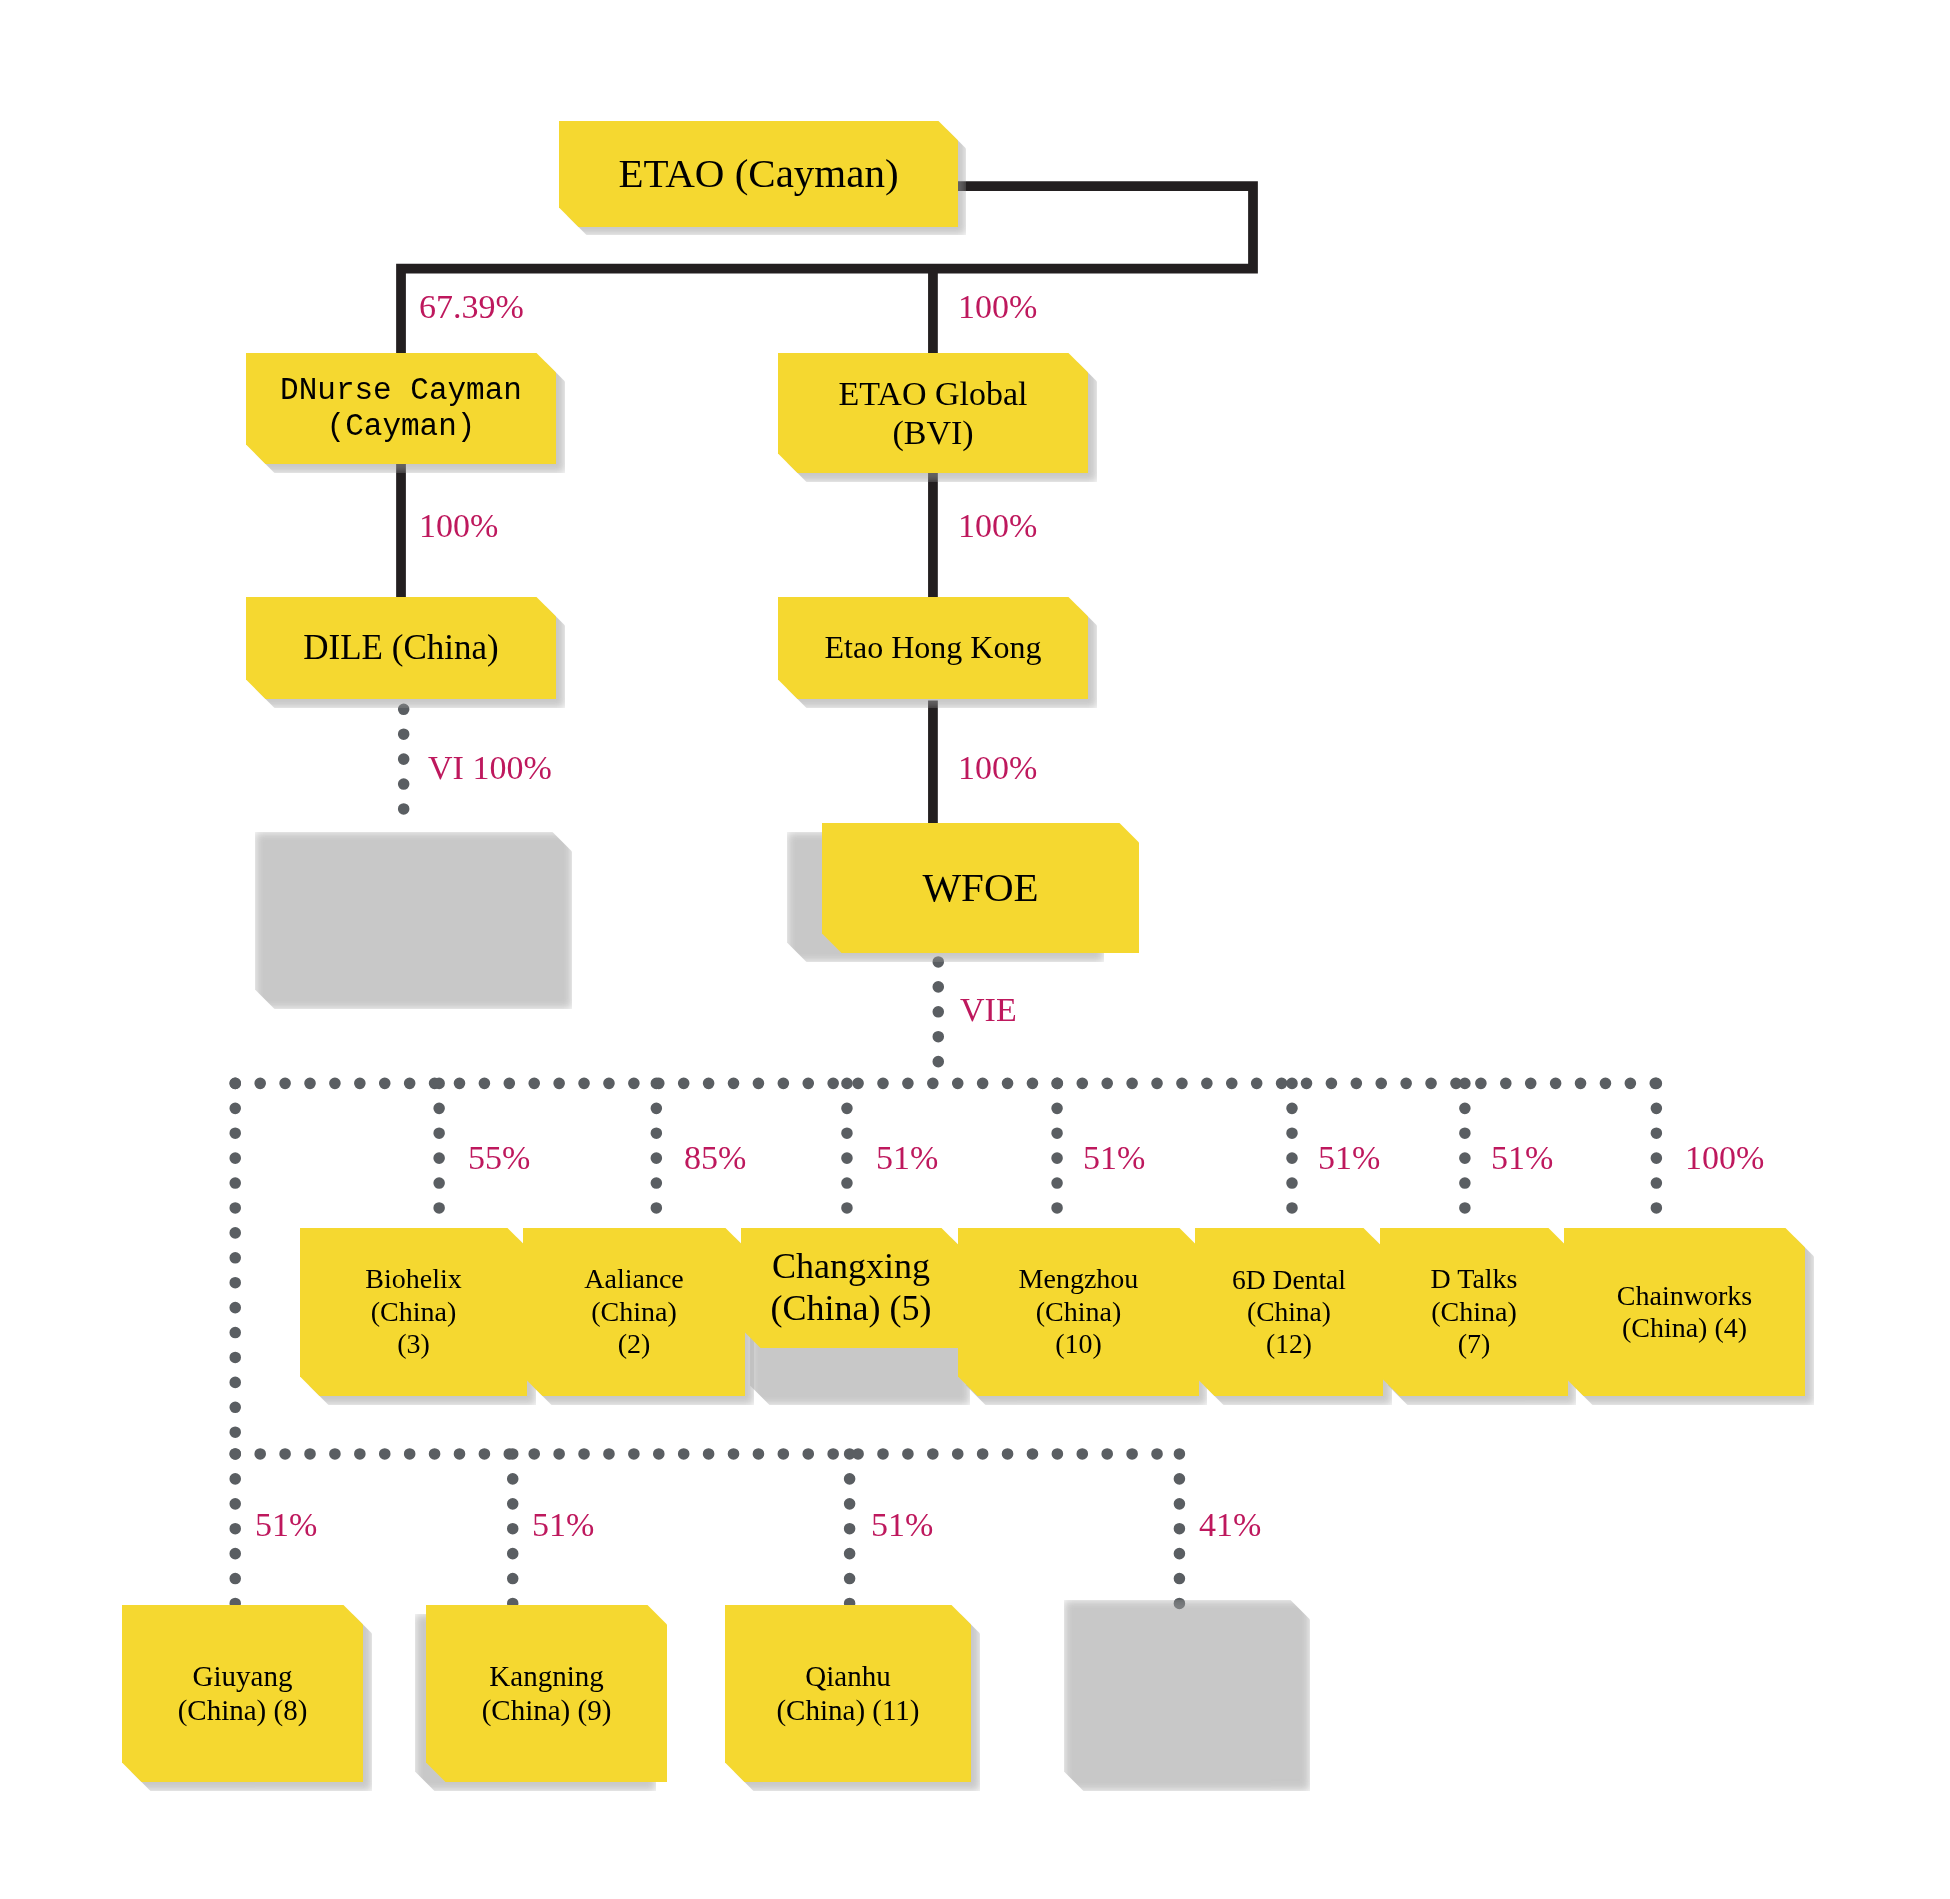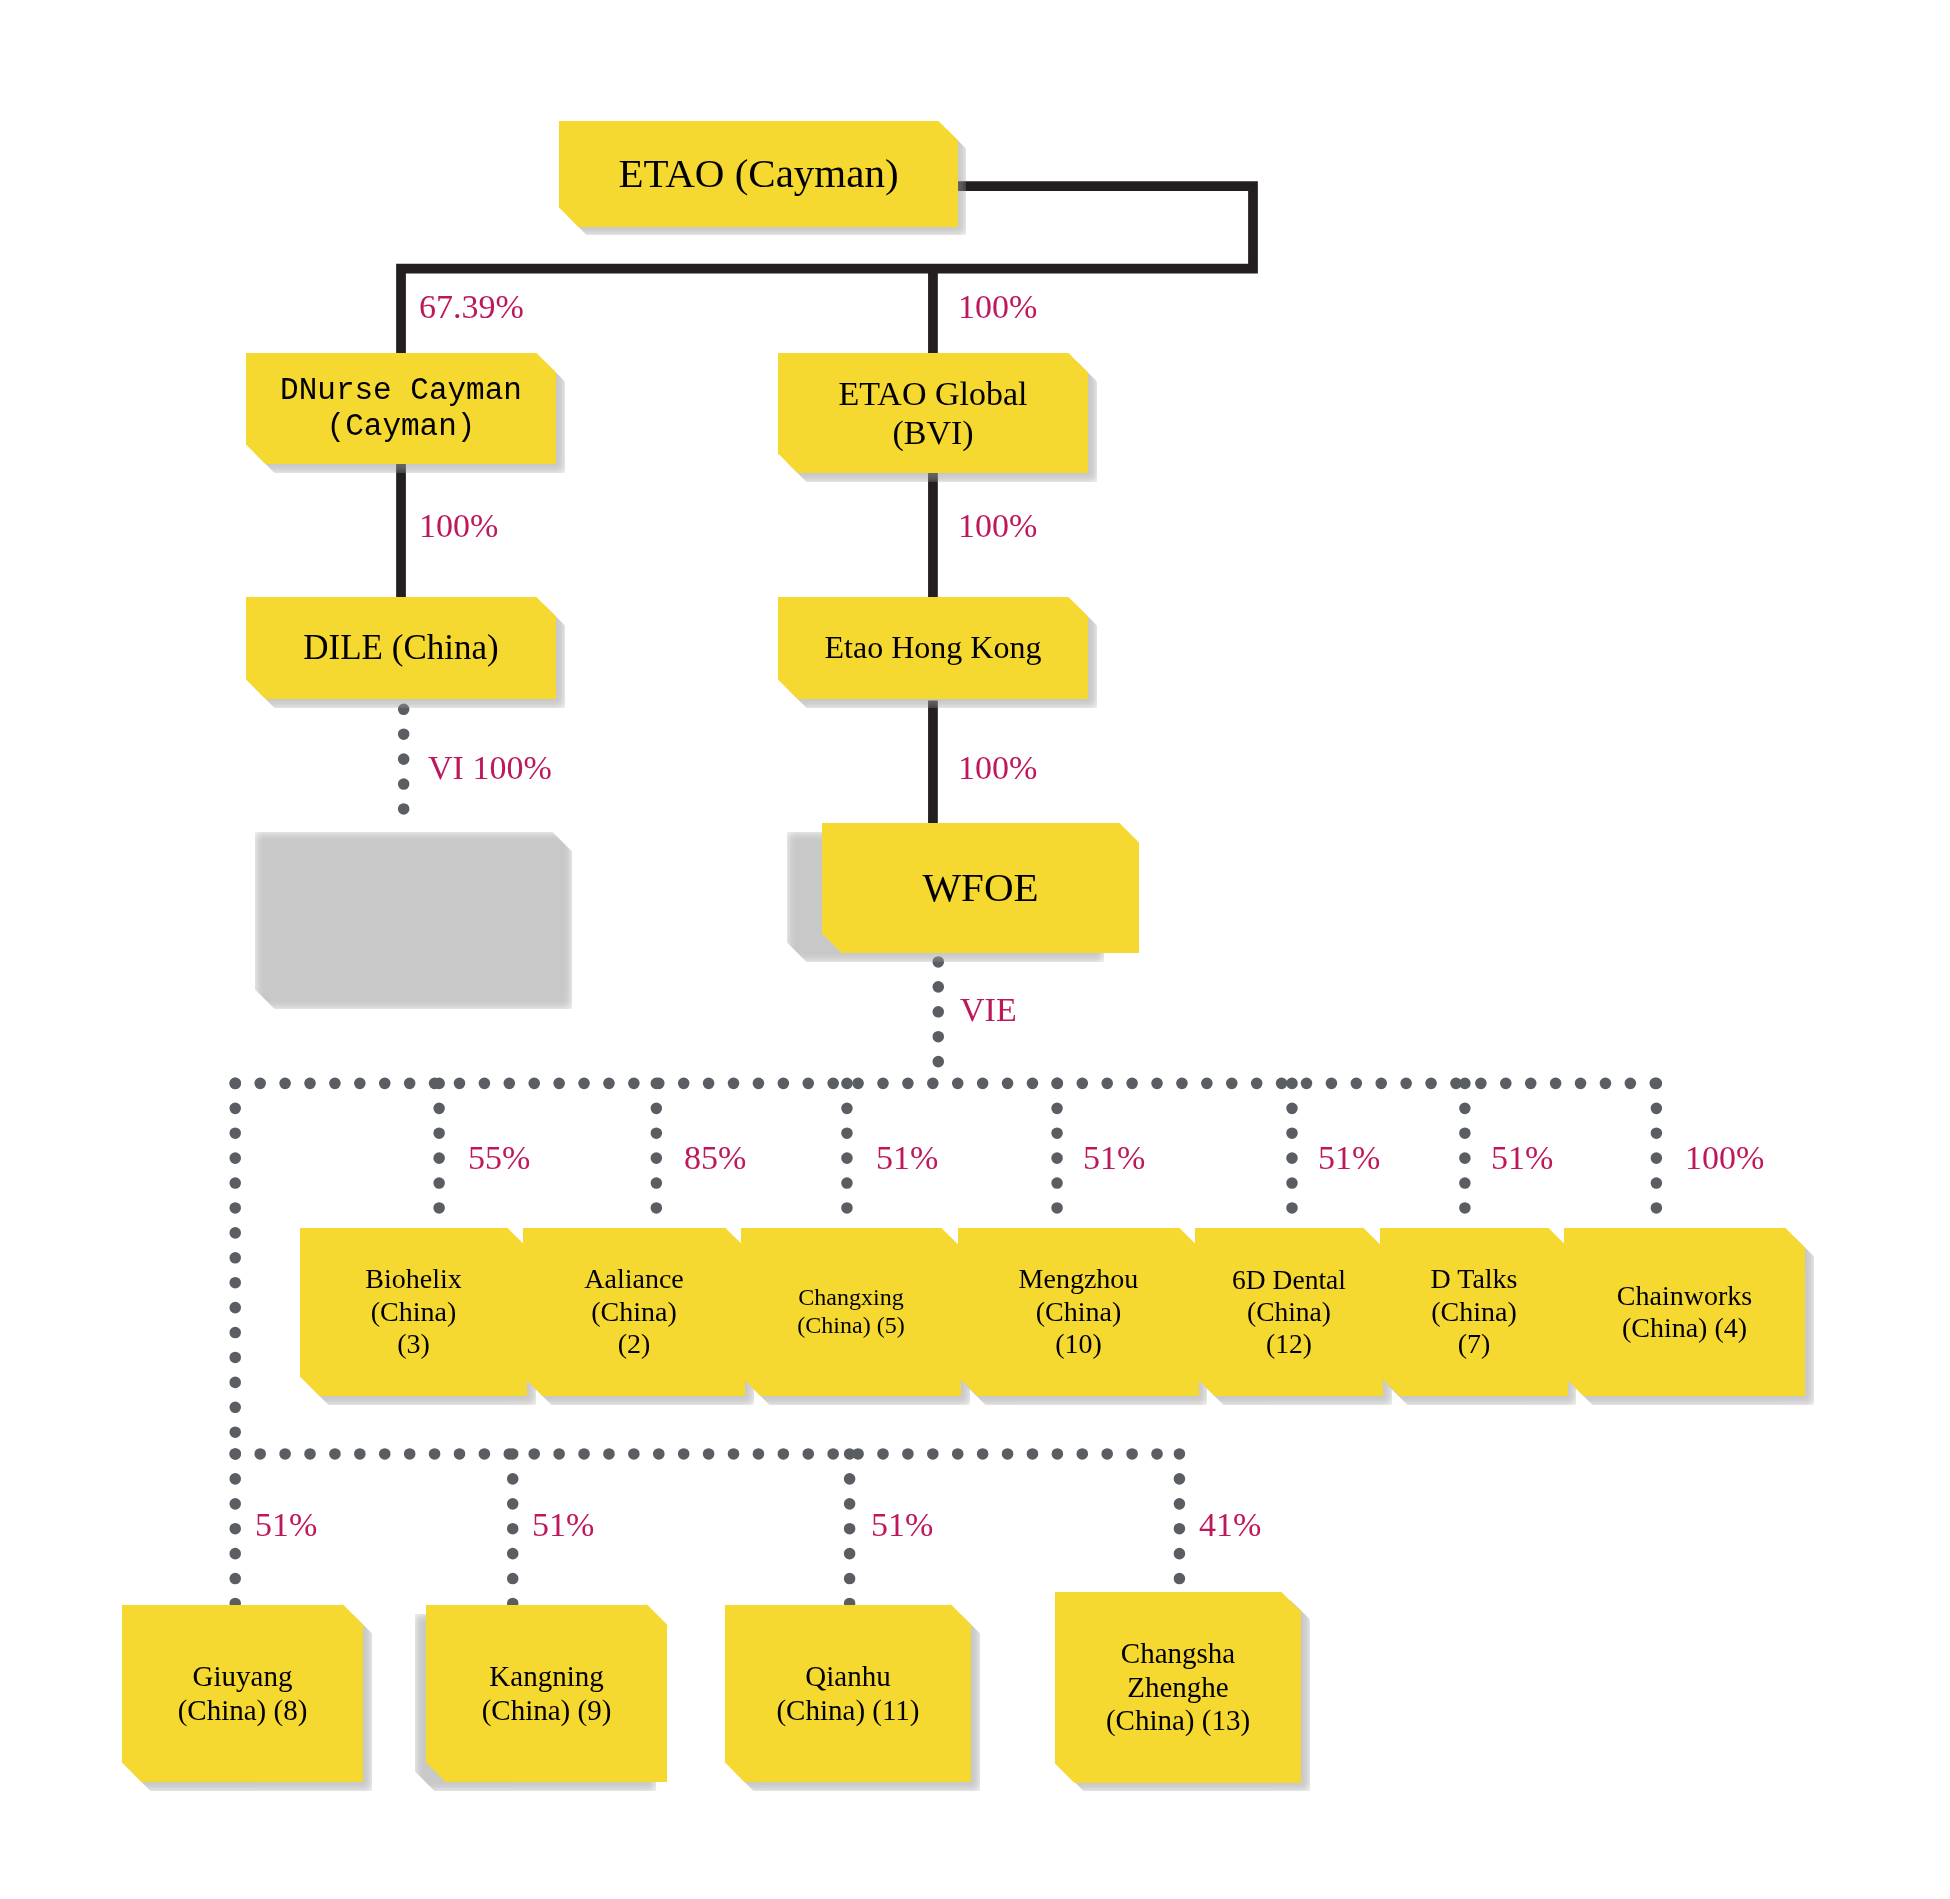--- a/index.html
+++ b/index.html
@@ -174,21 +174,21 @@
   </div>
 
   <div class="node-box" style="left:523px; top:1228px; width:222px; height:168px; font-size:28px;">
     <span>
       <span>Aaliance</span><br>
       <span>(China)</span><br>
       <span>(2)</span>
     </span>
   </div>
 
-  <div class="node-box" style="left:741px; top:1228px; width:220px; height:168px; font-size:24px;">
+  <div class="node-box" style="left:741px; top:1228px; width:220px; height:120px; font-size:36px;">
     <span>
       <span>Changxing</span><br>
       <span>(China) (5)</span>
     </span>
   </div>
 
   <div class="node-box" style="left:958px; top:1228px; width:241px; height:168px; font-size:28px;">
     <span>
       <span>Mengzhou</span><br>
       <span>(China)</span><br>
@@ -233,27 +233,20 @@
     </span>
   </div>
 
   <div class="node-box" style="left:725px; top:1605px; width:246px; height:177px; font-size:29px;">
     <span>
       <span>Qianhu</span><br>
       <span>(China) (11)</span>
     </span>
   </div>
 
-  <div class="node-box" style="left:1055px; top:1592px; width:246px; height:191px; font-size:29px;">
-    <span>
-      <span>Changsha</span><br>
-      <span>Zhenghe</span><br>
-      <span>(China) (13)</span>
-    </span>
-  </div>
 
   <div class="edge-label" style="left:419px; top:288px; font-size:34px;">67.39%</div>
 
   <div class="edge-label" style="left:958px; top:288px; font-size:34px;">100%</div>
 
   <div class="edge-label" style="left:419px; top:507px; font-size:34px;">100%</div>
 
   <div class="edge-label" style="left:958px; top:507px; font-size:34px;">100%</div>
 
   <div class="edge-label" style="left:428px; top:749px; font-size:34px;text-align:right;">VI 100%</div>

